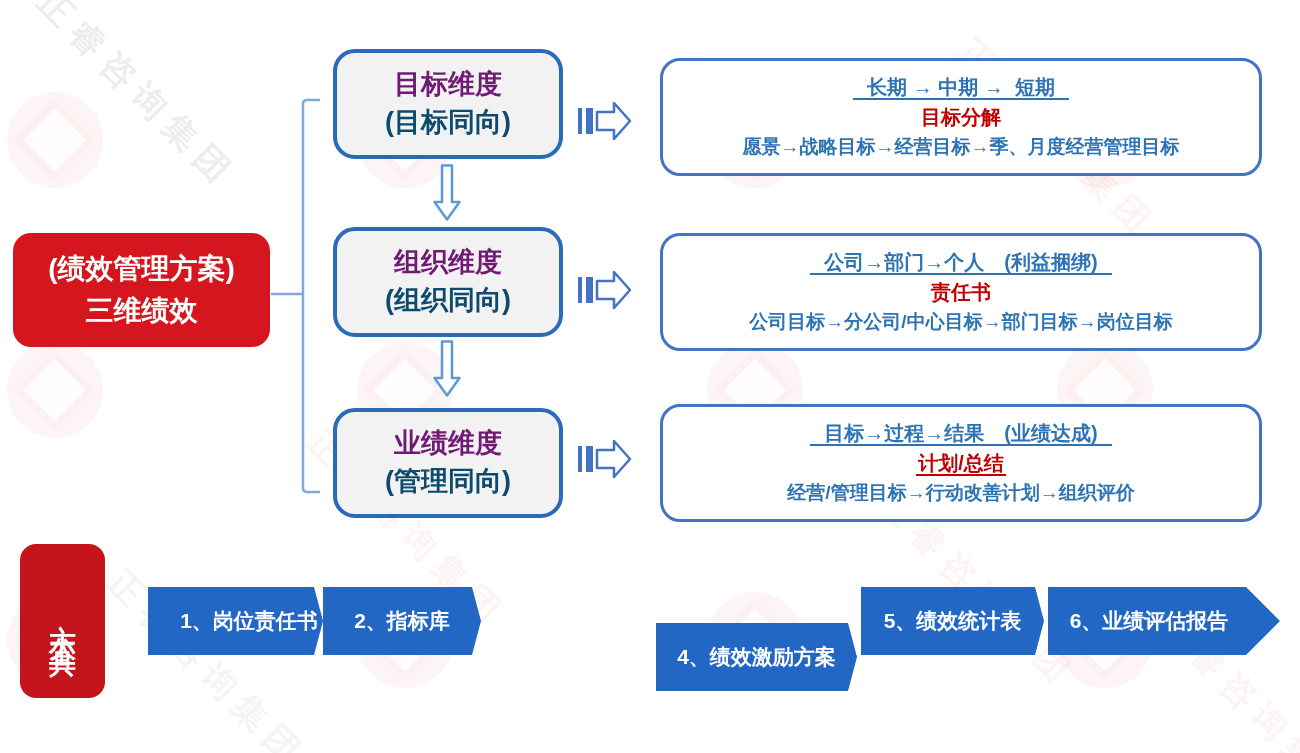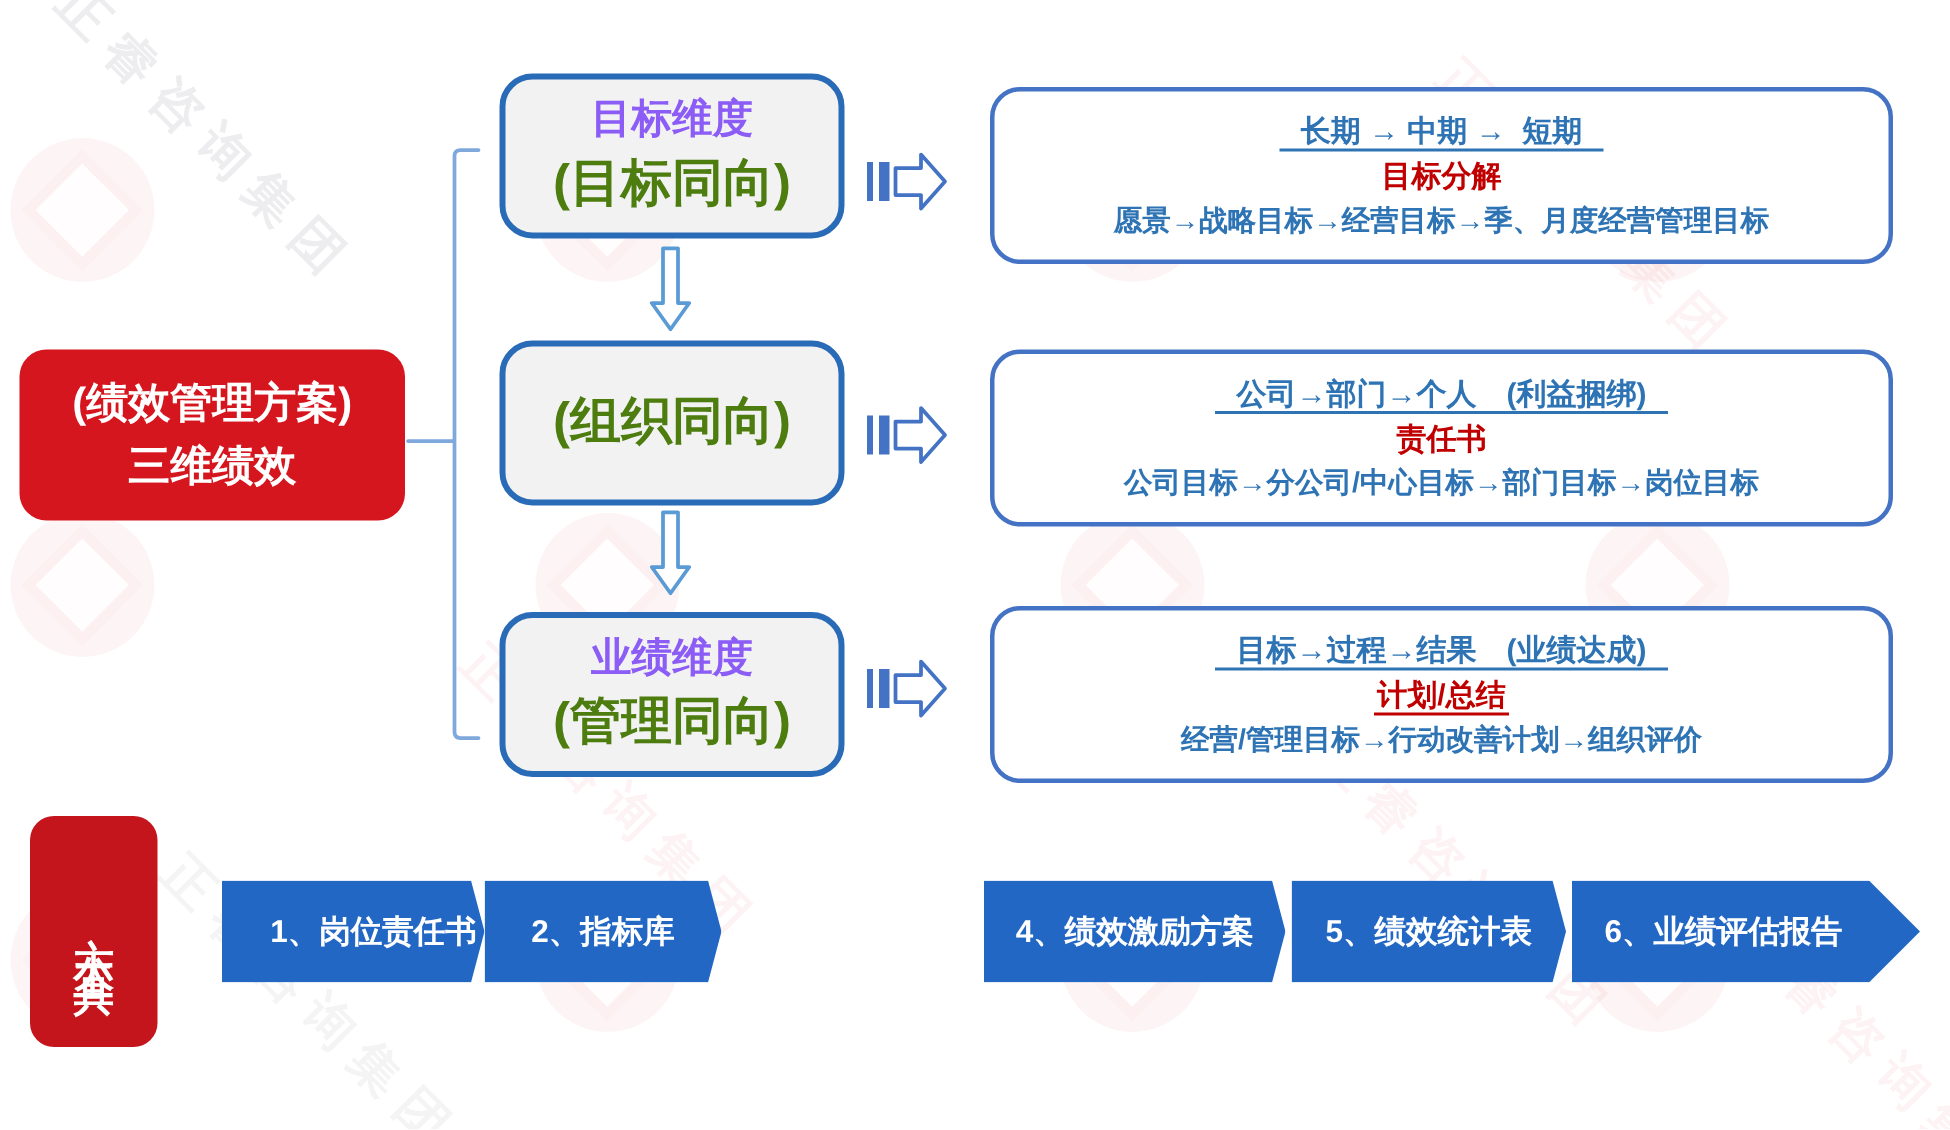--- a/index.html
+++ b/index.html
@@ -22,22 +22,22 @@
     flex-direction:column; align-items:center; justify-content:center;
     text-align:center; font-size:28px; line-height:1.5; }
   
   .bracket { position:absolute; left:260px; top:90px; }
   
   .dim-box { position:absolute; left:333px; width:230px; height:110px;
     background:#F2F2F2; border:4px solid #2A6BB7; border-radius:22px;
     box-sizing:border-box; display:flex; flex-direction:column;
     align-items:center; justify-content:center; text-align:center; }
   .dim-box.b1 { top:49px; } .dim-box.b2 { top:227px; } .dim-box.b3 { top:408px; }
-  .dim-title { font-size:27px; color:#8b5cf6; line-height:1.4; }
-  .dim-sub   { font-size:34px; color:#4d7c0f; line-height:1.4; }
+  .dim-title { font-size:27px; color:#701a75; line-height:1.4; }
+  .dim-sub   { font-size:27px; color:#0c4a6e; line-height:1.4; }
   
   .down-arrow { position:absolute; left:432px; }
   .down-arrow.a1 { top:164px; } .down-arrow.a2 { top:340px; }
   .striped-arrow { position:absolute; left:577px; }
   .striped-arrow.s1 { top:98px; } .striped-arrow.s2 { top:267px; }
   .striped-arrow.s3 { top:436px; }
   
   .detail-box { position:absolute; left:660px; width:602px; height:118px;
     background:#fff; border:3px solid #4472C4; border-radius:20px;
     box-sizing:border-box; display:flex; flex-direction:column;
@@ -55,21 +55,21 @@
     align-items:center; justify-content:center; }
   .tools-label-text { writing-mode:vertical-rl; text-orientation:upright;
     font-size:27px; letter-spacing:9px; }
   .tool { position:absolute; top:587px; height:68px; background:#2267C3;
     color:#fff; font-size:21px; display:flex; align-items:center;
     justify-content:center; box-sizing:border-box;
     clip-path:polygon(0 0, calc(100% - 9px) 0, 100% 50%, calc(100% - 9px) 100%, 0 100%); }
   .tool.t1 { left:148px; width:175px;padding-left:27px; }
   .tool.t2 { left:323px; width:158px; }
   .tool.t3 { left:483px; width:170px; }
-  .tool.t4 { left:656px; width:201px; }
+  .tool.t4 { left:656px; width:201px;margin-top:36px; }
   .tool.t5 { left:861px; width:183px; }
   .tool.t6 { left:1048px; width:232px; padding-right:30px;
     clip-path:polygon(0 0, calc(100% - 34px) 0, 100% 50%, calc(100% - 34px) 100%, 0 100%); }
 </style>
 </head>
 <body>
 
 <div class="stage">
 
   <div class="wm-layer" id="wm-layer">
@@ -124,20 +124,21 @@
 
   <svg class="bracket" width="70" height="412" viewBox="0 0 70 412">
     <path d="M59,10 H47 Q43,10 43,14 V398 Q43,402 47,402 H59 M12,204 H43" fill="none" stroke="#7FA8DC" stroke-width="2.5" stroke-linecap="round"></path>
   </svg>
 
   <div class="dim-box b1">
     <div class="dim-title">目标维度</div>
     <div class="dim-sub">(目标同向)</div>
   </div>
   <div class="dim-box b2">
+    <div class="dim-title">组织维度</div>
     <div class="dim-sub">(组织同向)</div>
   </div>
   <div class="dim-box b3">
     <div class="dim-title">业绩维度</div>
     <div class="dim-sub">(管理同向)</div>
   </div>
 
   <svg class="down-arrow a1" width="30" height="58" viewBox="0 0 30 58">
     <path d="M10,1.5 H20 V38 H27.5 L15,55.5 L2.5,38 H10 Z" fill="#ffffff" stroke="#5B9BD5" stroke-width="2.5" stroke-linejoin="round"></path>
   </svg>

